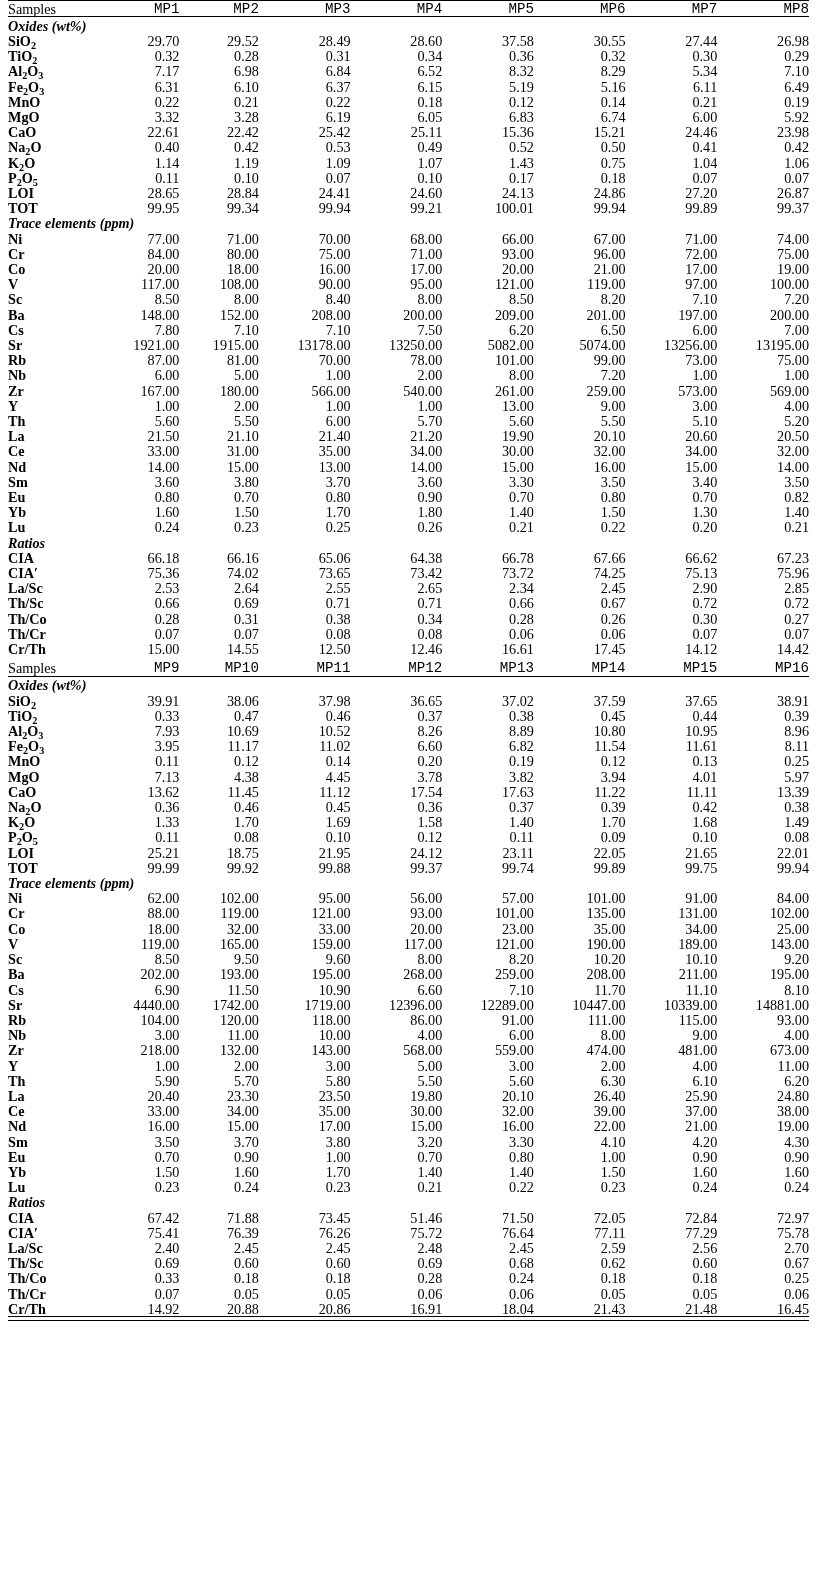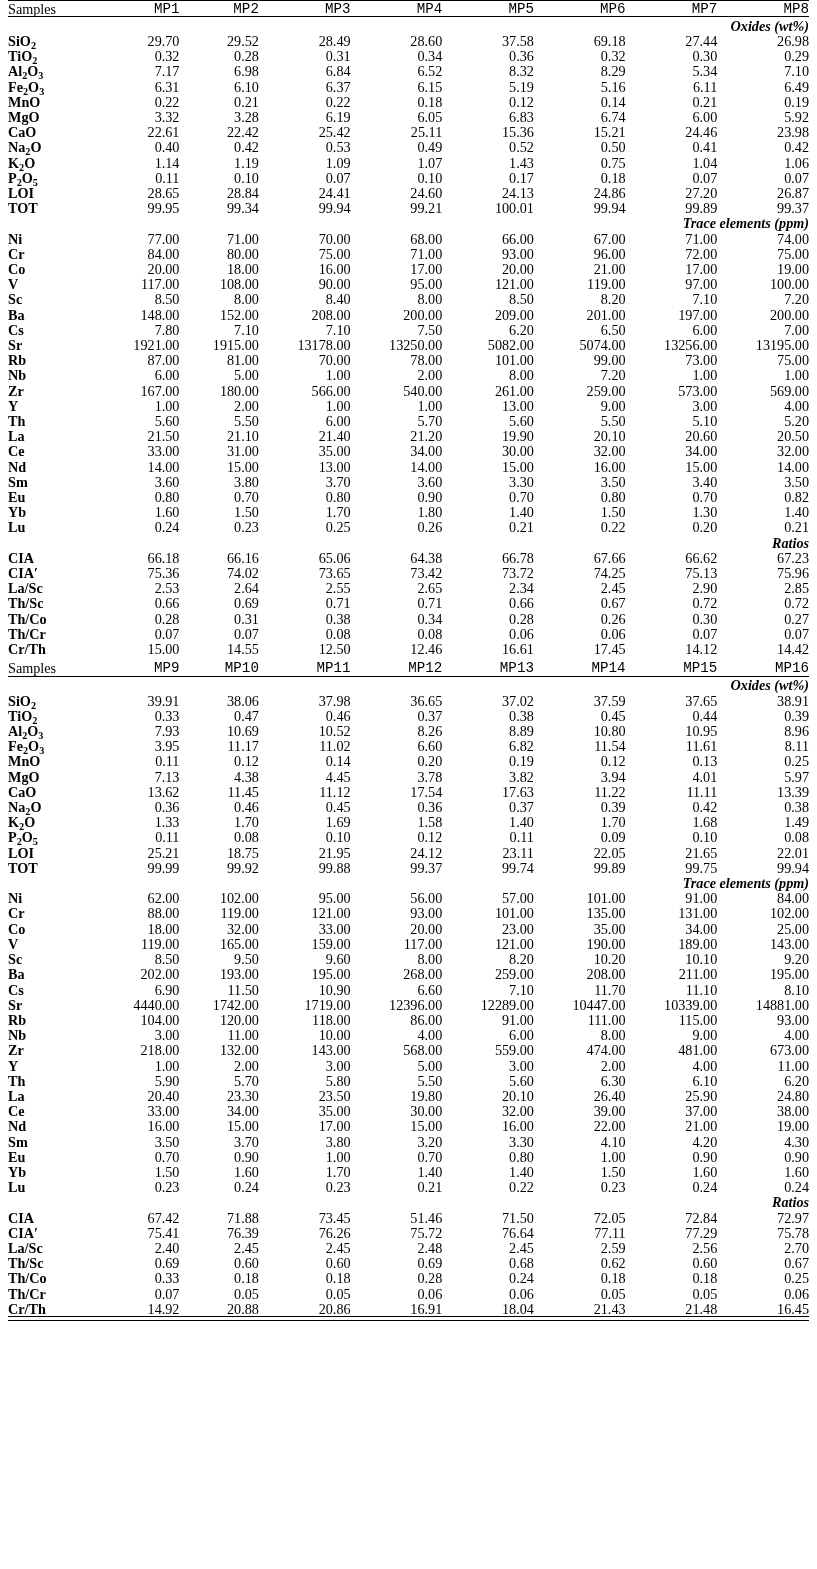--- a/index.html
+++ b/index.html
@@ -48,21 +48,21 @@
     padding-top: 2px;
     margin-top: 46px;
   }
   .hdr .num {
     font-weight: normal;
     font-family: Liberation Mono, monospace;
   }
   .section td {
     font-style: italic;
     font-weight: bold;
-    text-align: right;
+    text-align: left;
     padding-left: 2px;
     padding-top: 6px;
     padding-bottom: 1px;
   }
   .rule-thin td {
     border-top: 0.9px solid #000;
     height: 0;
     padding: 0;
     font-size: 0;
   }
@@ -105,21 +105,21 @@
         <tr class="section">
           <td colspan="9">Oxides (wt%)</td>
         </tr>
         <tr>
           <td class="lbl">SiO<sub>2</sub></td>
           <td class="num">29.70</td>
           <td class="num">29.52</td>
           <td class="num">28.49</td>
           <td class="num">28.60</td>
           <td class="num">37.58</td>
-          <td class="num">69.18</td>
+          <td class="num">30.55</td>
           <td class="num">27.44</td>
           <td class="num">26.98</td>
         </tr>
         <tr>
           <td class="lbl">TiO<sub>2</sub></td>
           <td class="num">0.32</td>
           <td class="num">0.28</td>
           <td class="num">0.31</td>
           <td class="num">0.34</td>
           <td class="num">0.36</td>

